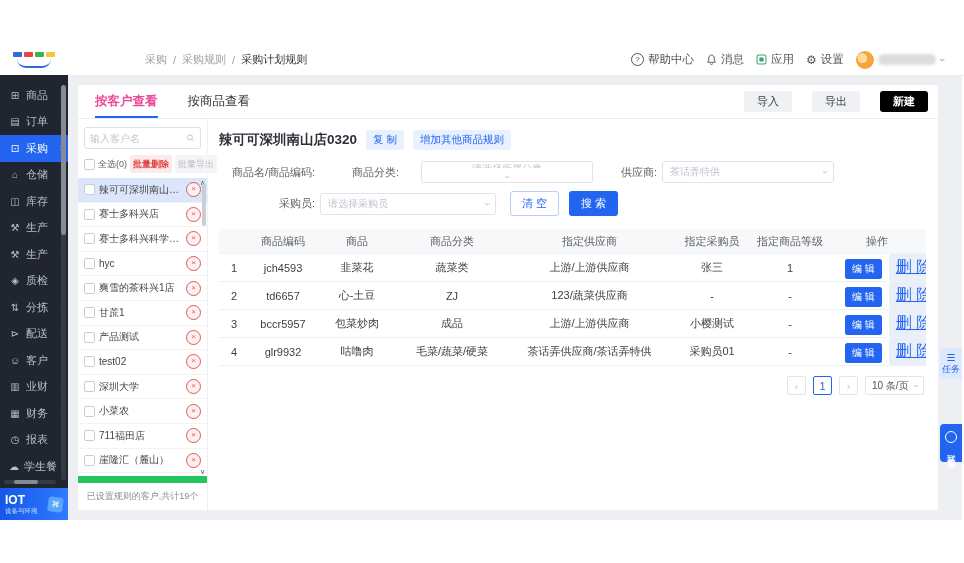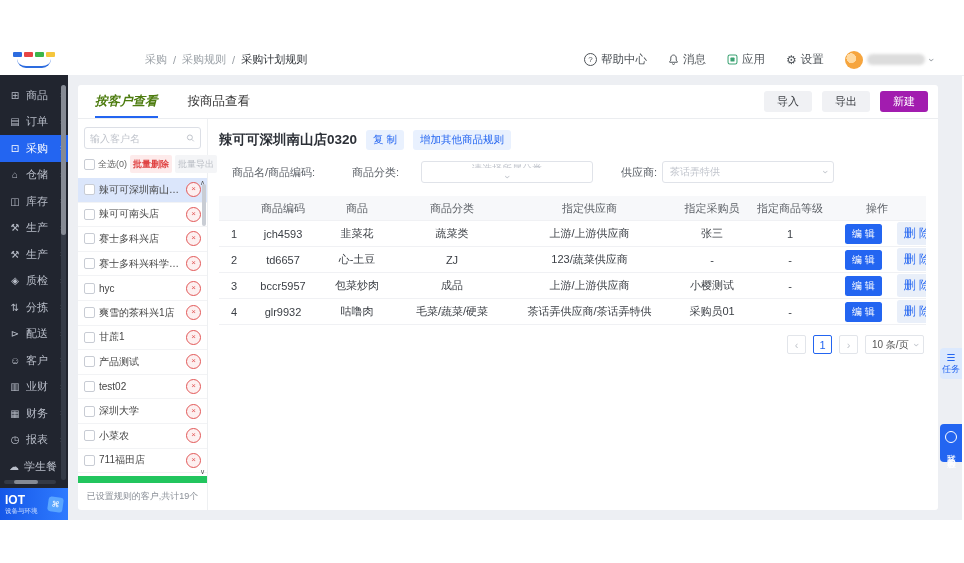--- a/index.html
+++ b/index.html
@@ -8,21 +8,21 @@
   
   .topbar{position:absolute;left:0;top:44px;width:964px;height:31px;background:#fff;
     border-bottom:1px solid #edeff2;display:flex;align-items:center;}
   .logo{width:68px;height:100%;display:flex;flex-direction:column;align-items:center;justify-content:center;gap:2px;}
   .logo-bars{display:flex;gap:2px;}
   .logo-bars span{width:9px;height:5px;border-radius:1px;display:block;}
   .lb-blue{background:#2d6cdf;} .lb-red{background:#e64545;} .lb-green{background:#3bb54a;} .lb-yellow{background:#f5c63c;}
   .logo-swoosh{width:34px;height:7px;border-bottom:2px solid #2d6cdf;border-radius:0 0 14px 14px;}
   .breadcrumb{margin-left:77px;font-size:11px;color:#9aa0a6;display:flex;gap:6px;align-items:center;}
   .breadcrumb .bc-cur{color:#2f3338;}
-  .top-actions{margin-left:auto;display:flex;align-items:center;gap:21px;padding-right:32px;font-size:11.5px;color:#4e5358;}
+  .top-actions{margin-left:auto;display:flex;align-items:center;gap:12px;padding-right:21px;font-size:11.5px;color:#4e5358;}
   .ta-item{display:flex;align-items:center;gap:4px;cursor:pointer;}
   .help-circ{width:11px;height:11px;border:1px solid #4e5358;border-radius:50%;font-size:8px;
     display:flex;align-items:center;justify-content:center;}
   .help-circ::after{content:"?";}
   .gear{font-size:12px;line-height:1;}
   .avatar{width:18px;height:18px;border-radius:50%;background:radial-gradient(circle at 35% 40%,#ffd9a0 0 30%,#f6a53e 31% 100%);}
   .blur-name{width:58px;height:11px;border-radius:6px;background:#dcdcdc;filter:blur(1.5px);}
   .chev-down{display:inline-block;transform:rotate(90deg);color:#9aa0a6;font-size:10px;line-height:1;}
   .chev-down::after{content:"›";}
   
@@ -44,26 +44,26 @@
   .iot-title{color:#fff;font-size:12px;font-weight:bold;line-height:1;}
   .iot-sub{color:#cfe0ff;font-size:6.5px;line-height:1;margin-top:2px;}
   .iot-cube{margin-left:auto;width:15px;height:15px;background:#5aa6ff;border-radius:3px;transform:rotate(8deg);
     display:flex;align-items:center;justify-content:center;color:#fff;font-size:8px;}
   
   .main{position:absolute;left:68px;top:75px;width:894px;height:445px;background:#edeff3;}
   .card{position:absolute;left:10px;top:10px;width:860px;height:425px;background:#fff;border-radius:3px;
     display:flex;flex-direction:column;box-sizing:border-box;}
   .tabs-row{height:33px;border-bottom:1px solid #ebedf0;display:flex;align-items:center;padding:0 10px 0 17px;flex:none;}
   .tab{font-size:12.5px;color:#333;margin-right:30px;height:100%;display:flex;align-items:center;position:relative;cursor:pointer;}
-  .tab.active{color:#4d7c0f;font-weight:bold;font-style:italic;}
+  .tab.active{color:#ec4899;font-weight:bold;}
   .tab.active::after{content:"";position:absolute;left:0;right:0;bottom:0;height:2px;background:#2365f1;}
-  .tabs-toolbar{margin-left:auto;display:flex;gap:10px;padding-left:8px;}
+  .tabs-toolbar{margin-left:auto;display:flex;gap:20px;padding-left:8px;}
   .btn{font-size:11px;border:none;border-radius:3px;padding:5px 13px;cursor:pointer;line-height:1;font-family:inherit;}
   .btn-light{background:#f0f1f4;color:#3c3f44;}
-  .btn-primary{background:#a21caf;color:#fff;}
+  .btn-primary{background:#000000;color:#fff;font-weight:bold;}
   .card-body{flex:1;display:flex;min-height:0;}
   
   .client-panel{width:129px;border-right:1px solid #eef0f2;display:flex;flex-direction:column;flex:none;position:relative;}
   .search-box{margin:8px 6px 5px;border:1px solid #dcdfe6;border-radius:3px;height:20px;display:flex;align-items:center;padding:0 5px;gap:3px;}
   .search-box input{border:none;outline:none;width:100%;font-size:10px;color:#333;font-family:inherit;padding:0;background:transparent;}
   .search-box input::placeholder{color:#c0c4cc;}
   .batch-row{display:flex;align-items:center;gap:3px;padding:1px 5px 5px 6px;}
   .cbx{width:9px;height:9px;border:1px solid #c8ccd4;border-radius:2px;background:#fff;flex:none;display:inline-block;}
   .sel-all{font-size:9px;color:#666;white-space:nowrap;}
   .chip-del{background:#fdebeb;color:#e04545;font-size:9px;font-weight:bold;padding:2.5px 3px;border-radius:2px;white-space:nowrap;cursor:pointer;}
@@ -100,22 +100,22 @@
   .btn-search{background:#2365f1;border:none;color:#fff;font-size:11px;padding:5px 12px;border-radius:3px;
     margin-left:10px;cursor:pointer;font-family:inherit;}
   
   .rule-table{margin-top:13px;width:100%;border-collapse:collapse;table-layout:fixed;font-size:11px;}
   .rule-table th{background:#f7f8fa;color:#5c6066;font-weight:normal;height:24px;padding:0 3px;
     border-bottom:1px solid #f0f1f4;white-space:nowrap;overflow:hidden;}
   .rule-table td{text-align:center;height:25px;padding:0 3px;border-bottom:1px solid #f0f1f4;color:#3a3e44;
     white-space:nowrap;overflow:hidden;}
   .rule-table th{text-align:center;}
   .btn-edit{background:#2365f1;color:#fff;border:none;font-size:10px;padding:3px 7px;border-radius:2.5px;cursor:pointer;font-family:inherit;margin-left:14px;}
-  .btn-delete{background:#e9eff9;color:#2365f1;border:none;font-size:12px;padding:3px 7px;border-radius:2.5px;
-    margin-left:15px;cursor:pointer;font-family:inherit;}
+  .btn-delete{background:#e9eff9;color:#2365f1;border:none;font-size:16px;padding:3px 7px;border-radius:2.5px;
+    margin-left:7px;cursor:pointer;font-family:inherit;text-decoration:underline;}
   
   .pagination{margin-top:10px;display:flex;justify-content:flex-end;align-items:center;gap:7px;}
   .pg-btn{width:19px;height:19px;border:1px solid #e2e5ea;border-radius:2px;background:#fff;color:#c3c7cd;
     display:flex;align-items:center;justify-content:center;font-size:11px;cursor:pointer;box-sizing:border-box;}
   .pg-btn.current{border-color:#2365f1;color:#2365f1;}
   .pg-size{border:1px solid #e2e5ea;border-radius:2px;height:19px;padding:0 6px;font-size:10px;color:#555;
     display:flex;align-items:center;gap:5px;cursor:pointer;background:#fff;box-sizing:border-box;}
   
   .float-task{position:absolute;right:0;top:273px;width:22px;background:#dce9fd;border-radius:4px 0 0 4px;
     display:flex;flex-direction:column;align-items:center;padding:5px 0 4px;gap:2px;color:#2365f1;cursor:pointer;}
@@ -303,25 +303,20 @@
             <span class="pl-arrow" style="top:1px;">∧</span>
             <span class="pl-thumb"></span>
             <span class="pl-arrow" style="bottom:1px;">∨</span>
           <div class="client-item selected">
                 <span class="cbx"></span>
                 <span class="ci-label">辣可可深圳南山店0320</span>
                 <span class="x-circle"></span>
               </div>
               <div class="client-item">
                 <span class="cbx"></span>
-                <span class="ci-label">辣可可南头店</span>
-                <span class="x-circle"></span>
-              </div>
-              <div class="client-item">
-                <span class="cbx"></span>
                 <span class="ci-label">赛士多科兴店</span>
                 <span class="x-circle"></span>
               </div>
               <div class="client-item">
                 <span class="cbx"></span>
                 <span class="ci-label">赛士多科兴科学园2号1120</span>
                 <span class="x-circle"></span>
               </div>
               <div class="client-item">
                 <span class="cbx"></span>
@@ -385,20 +380,29 @@
               <span class="f-lab" style="width:66px;margin-left:18px;">商品分类:</span>
               <span class="f-field" style="width:172px;margin-left:22px;flex-direction:column;">
                 <span class="ph">请选择所属分类</span>
                 <span class="sel-chev"></span>
               </span>
               <span class="f-lab" style="width:48px;margin-left:16px;">供应商:</span>
               <span class="f-field" style="width:172px;margin-left:5px;">
                 <span class="ph">茶话弄特供</span>
                 <span class="sel-chev"></span>
               </span>
+            </div>
+            <div class="f-row">
+              <span class="f-lab" style="width:96px;">采购员:</span>
+              <span class="f-field" style="width:176px;margin-left:5px;">
+                <span class="ph">请选择采购员</span>
+                <span class="sel-chev"></span>
+              </span>
+              <button class="btn-clear">清 空</button>
+              <button class="btn-search">搜 索</button>
             </div>
           </div>
 
           <table class="rule-table">
             <colgroup>
               <col style="width:30px">
                 <col style="width:68px">
                 <col style="width:80px">
                 <col style="width:110px">
               <col style="width:165px">

